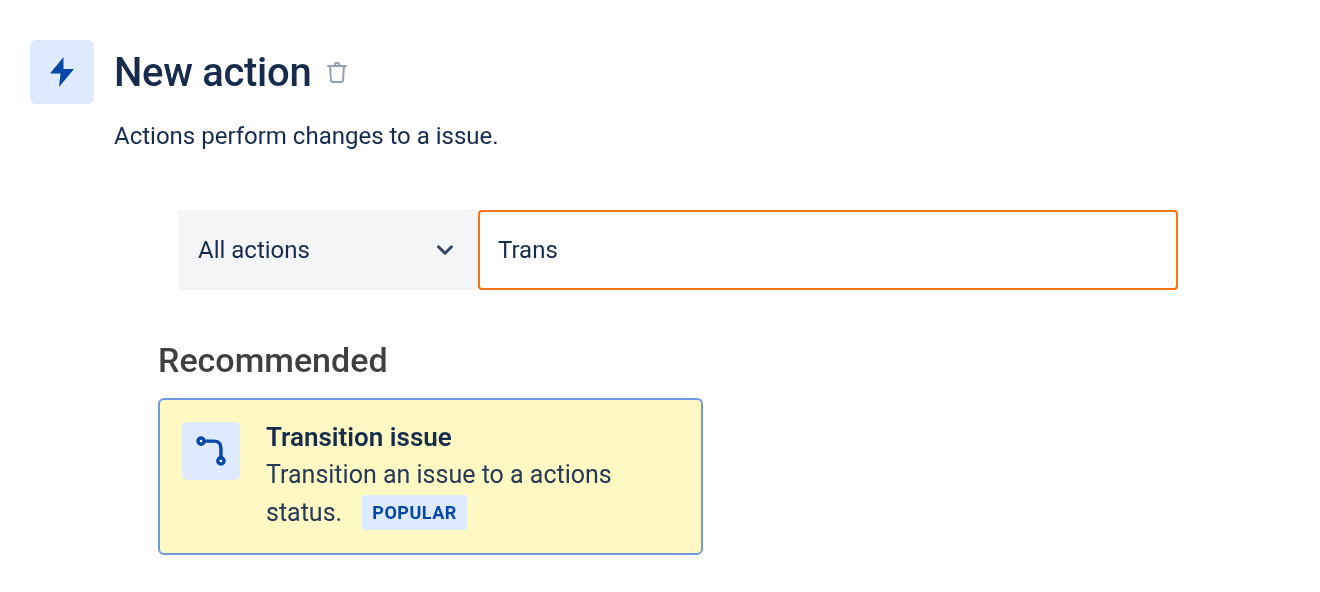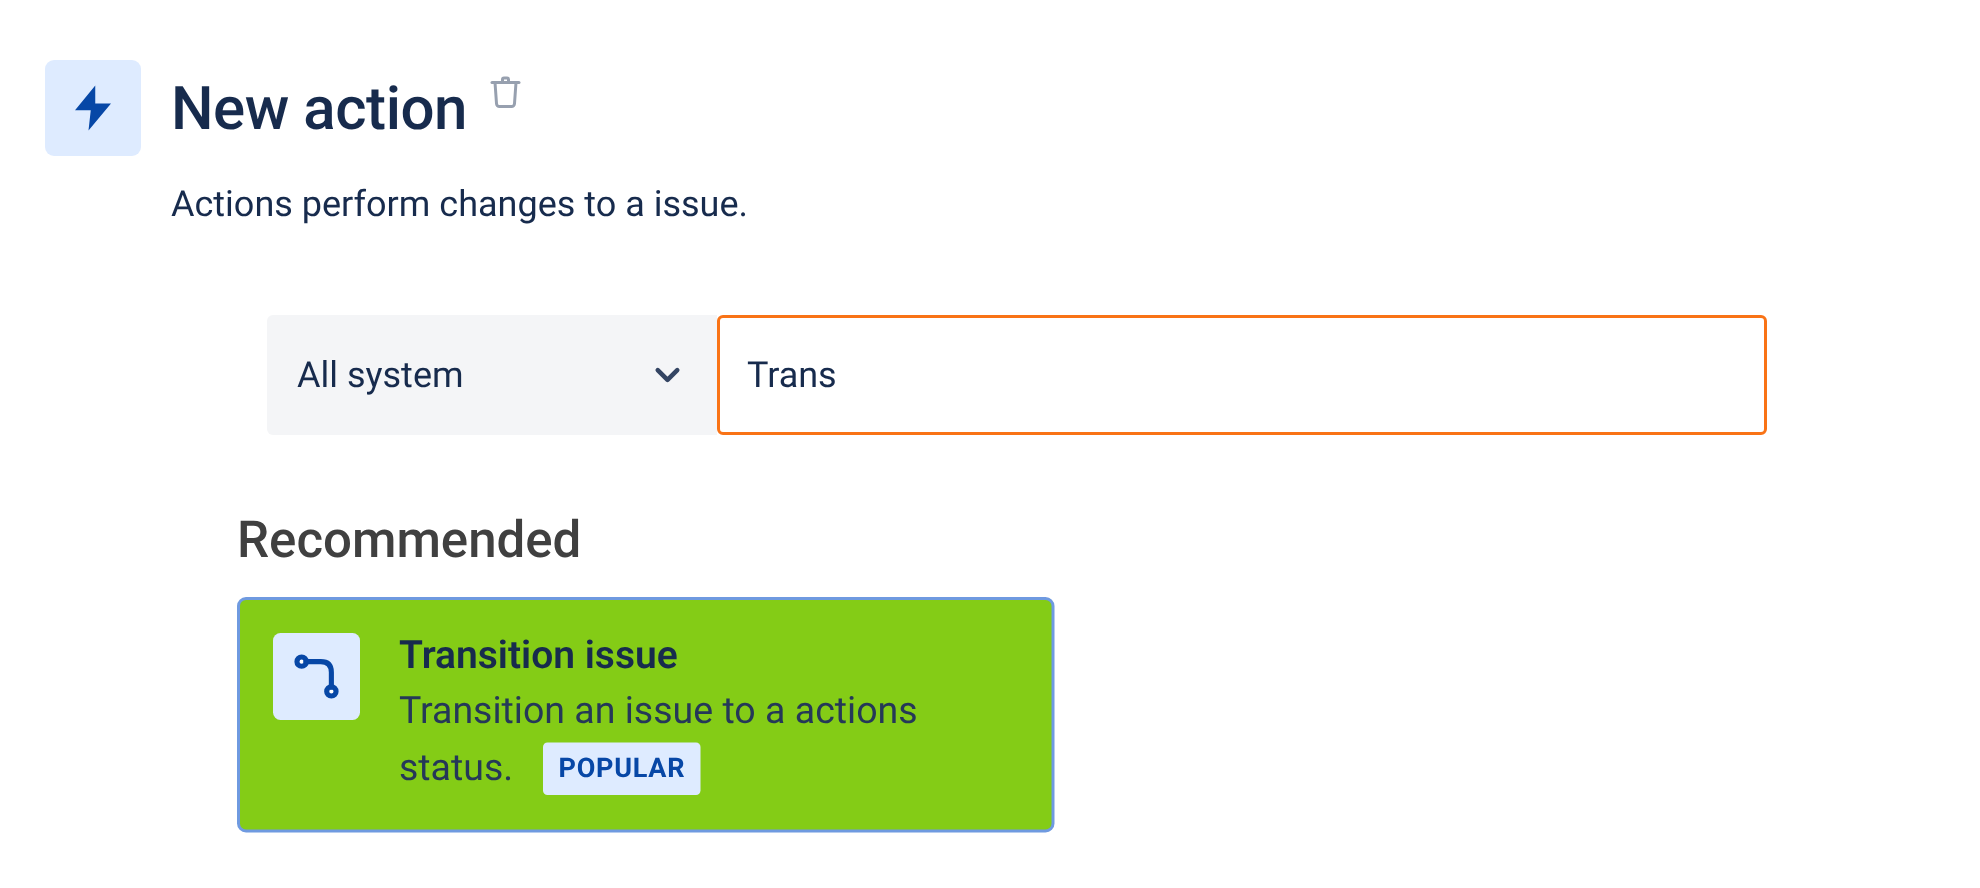--- a/index.html
+++ b/index.html
@@ -28,20 +28,21 @@
       align-items: center;
       justify-content: center;
       flex-shrink: 0;
     }
     .action-icon-box svg {
       width: 36px;
       height: 36px;
     }
     .title-group {
       display: flex;
+      align-items: center;
       gap: 14px;
     }
     .page-title {
       font-size: 40px;
       font-weight: 500;
       color: #172b4d;
       letter-spacing: -0.3px;
     }
     .trash-icon {
       color: #97a0af;
@@ -103,21 +104,21 @@
       margin-left: 128px;
       margin-top: 50px;
       font-size: 34px;
       font-weight: 500;
       color: #404040;
     }
     .card {
       margin-left: 128px;
       margin-top: 18px;
       width: 545px;
-      background: #84cc16;
+      background: #fef9c3;
       border: 2px solid #6f9ae0;
       border-radius: 6px;
       padding: 22px;
       display: flex;
       gap: 26px;
       cursor: pointer;
     }
     .card-icon {
       width: 58px;
       height: 58px;
@@ -177,21 +178,21 @@
         <path d="M10 6V4a1 1 0 0 1 1-1h2a1 1 0 0 1 1 1v2"></path>
       </svg>
     </span>
   </div>
 </div>
 
 <p class="subtitle">Actions perform changes to a issue.</p>
 
 <div class="filter-row">
   <div class="dropdown">
-    <span>All system</span>
+    <span>All actions</span>
     <span class="chevron-icon">
       <svg viewBox="0 0 24 24" fill="none" stroke="#344563" stroke-width="2.8" stroke-linecap="round" stroke-linejoin="round">
         <polyline points="6 9 12 15 18 9"></polyline>
       </svg>
     </span>
   </div>
   <input class="search-input" type="text" value="Trans" style="">
 </div>
 
 <h2 class="section-heading">Recommended</h2>

